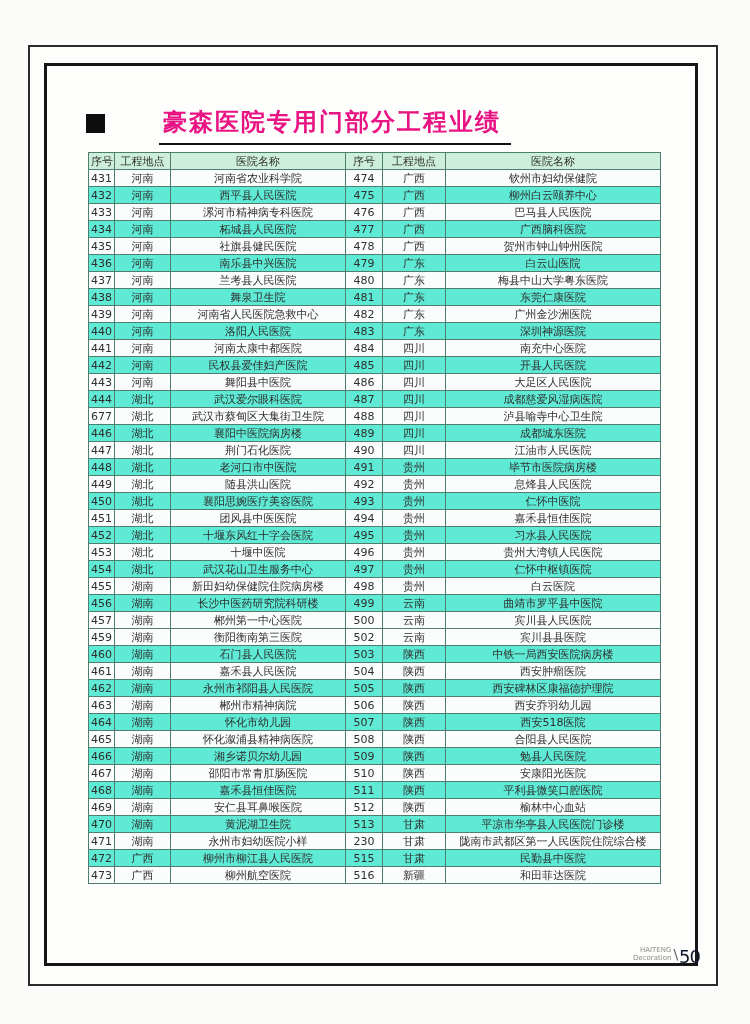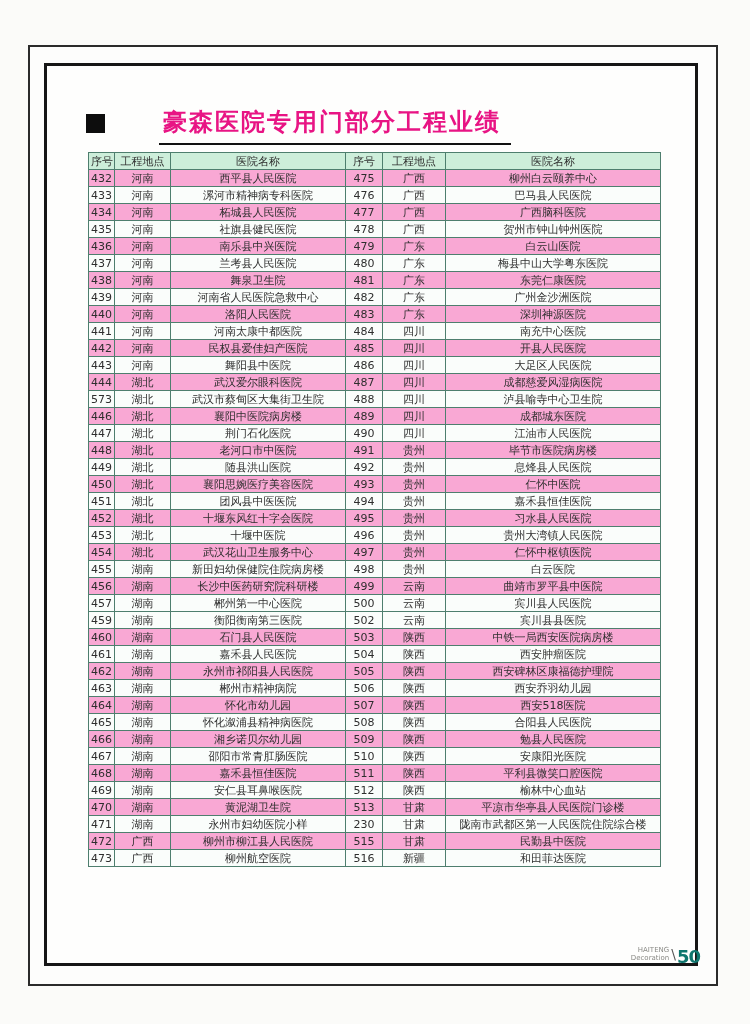--- a/index.html
+++ b/index.html
@@ -54,37 +54,37 @@
     border: 1px solid #4e7e6e;
     height: 17px;
     padding: 0 2px;
     text-align: center;
     vertical-align: middle;
     font-weight: normal;
     color: #2e2e2e;
     white-space: nowrap;
     overflow: hidden;
   }
-  table.perf tr.green { background: #f9a8d4; }
+  table.perf tr.green { background: #5eead4; }
   table.perf tr.white { background: #fafdfb; }
   table.perf thead tr { background: #cdeeda; padding-left: 8px; }
 
   .footer-mark {
     position: absolute; left: 630px; top: 946px;
     width: 70px; height: 32px;
     display: flex; justify-content: flex-end;
     background: transparent;
   }
   .footer-brand {
     font-size: 7px; color: #8a8a86; line-height: 8px;
     text-align: right; margin-right: 1px;
   }
   .footer-slash { font-size: 14px; color: #555; margin: 0 1px; }
   .footer-page {
-    font-size: 18px; font-weight: bold; color: #0f766e;
+    font-size: 18px; font-weight: normal; color: #0f172a;
     letter-spacing: -1px;
   }
 </style>
 </head>
 <body>
 
 <div class="photo">
   <div class="outer-frame"></div>
   <div class="inner-frame"></div>
 
@@ -106,20 +106,28 @@
       <tr>
           <th>序号</th>
           <th>工程地点</th>
           <th>医院名称</th>
           <th>序号</th>
           <th>工程地点</th>
           <th>医院名称</th>
         </tr>
     </thead>
     <tbody>
+        <tr class="white">
+          <td>431</td>
+          <td>河南</td>
+          <td>河南省农业科学院</td>
+          <td>474</td>
+          <td>广西</td>
+          <td>钦州市妇幼保健院</td>
+        </tr>
         <tr class="green">
           <td>432</td>
           <td>河南</td>
           <td>西平县人民医院</td>
           <td>475</td>
           <td>广西</td>
           <td>柳州白云颐养中心</td>
         </tr>
         <tr class="white">
           <td>433</td>
@@ -211,21 +219,21 @@
         </tr>
         <tr class="green">
           <td>444</td>
           <td>湖北</td>
           <td>武汉爱尔眼科医院</td>
           <td>487</td>
           <td>四川</td>
           <td>成都慈爱风湿病医院</td>
         </tr>
         <tr class="white">
-          <td>573</td>
+          <td>677</td>
           <td>湖北</td>
           <td>武汉市蔡甸区大集街卫生院</td>
           <td>488</td>
           <td>四川</td>
           <td>泸县喻寺中心卫生院</td>
         </tr>
         <tr class="green">
           <td>446</td>
           <td>湖北</td>
           <td>襄阳中医院病房楼</td>

